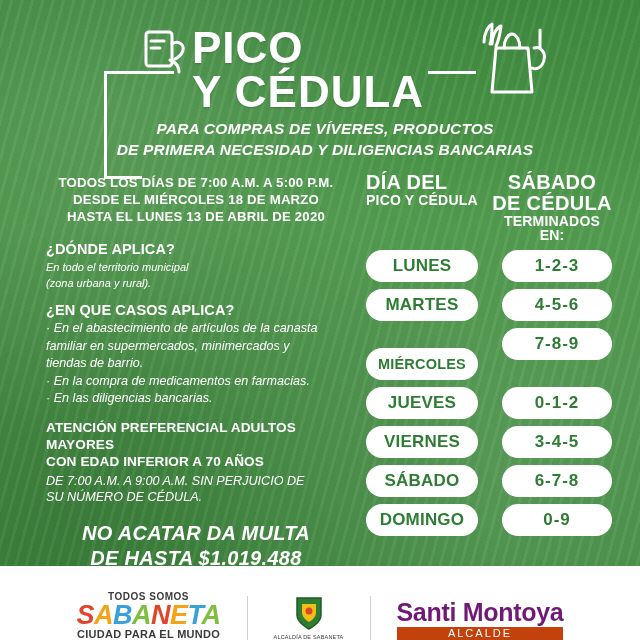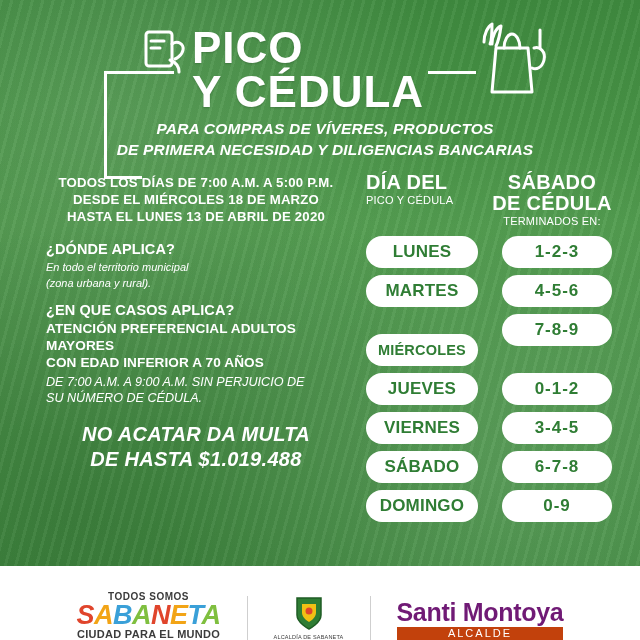--- a/index.html
+++ b/index.html
@@ -97,21 +97,21 @@
     line-height: 25px;
     letter-spacing: 0.3px;
   }
 
   
   .tbl { position: absolute; left: 366px; top: 172px; width: 246px; }
   .tbl-head { display: flex; justify-content: space-between; color: #fff; margin-bottom: 8px; }
   .th-left  { width: 120px; }
   .th-right { width: 120px; text-align: center; }
   .th-l1 { font-weight: bold; font-size: 20px; line-height: 21px; letter-spacing: 0.3px; }
-  .th-l2 { font-weight: normal; font-size: 11px; line-height: 14px; letter-spacing: 0.2px; }
+  .th-l2 { font-weight: bold; font-size: 14px; line-height: 14px; letter-spacing: 0.2px; }
   .rows { display: flex; flex-direction: column; gap: 7px; }
   .row { display: flex; gap: 24px; align-items: stretch; }
   .cell {
     background: #ffffff;
     border-radius: 16px;
     display: flex; align-items: center; justify-content: center;
     height: 32px;
   }
   .cell-day { width: 120px; color: #2f7d34; font-weight: bold; font-size: 17px; letter-spacing: 0.2px; }
   .cell-num { width: 118px; color: #2f7d34; font-weight: bold; font-size: 17px; letter-spacing: 1px; }
@@ -190,20 +190,27 @@
       <div>HASTA EL LUNES 13 DE ABRIL DE 2020</div>
     </div>
 
     <div class="q-head">¿DÓNDE APLICA?</div>
     <div class="q-body">
       <div>En todo el territorio municipal</div>
       <div>(zona urbana y rural).</div>
     </div>
 
     <div class="q-head">¿EN QUE CASOS APLICA?</div>
+    <div class="bullets">
+      <div>· En el abastecimiento de artículos de la canasta</div>
+      <div>familiar en supermercados, minimercados y</div>
+      <div>tiendas de barrio.</div>
+      <div>· En la compra de medicamentos en farmacias.</div>
+      <div>· En las diligencias bancarias.</div>
+    </div>
 
     <div class="attn-head">
       <div>ATENCIÓN PREFERENCIAL ADULTOS MAYORES</div>
       <div>CON EDAD INFERIOR A 70 AÑOS</div>
     </div>
     <div class="attn-body">
       <div>DE 7:00 A.M. A 9:00 A.M. SIN PERJUICIO DE</div>
       <div>SU NÚMERO DE CÉDULA.</div>
     </div>
 

